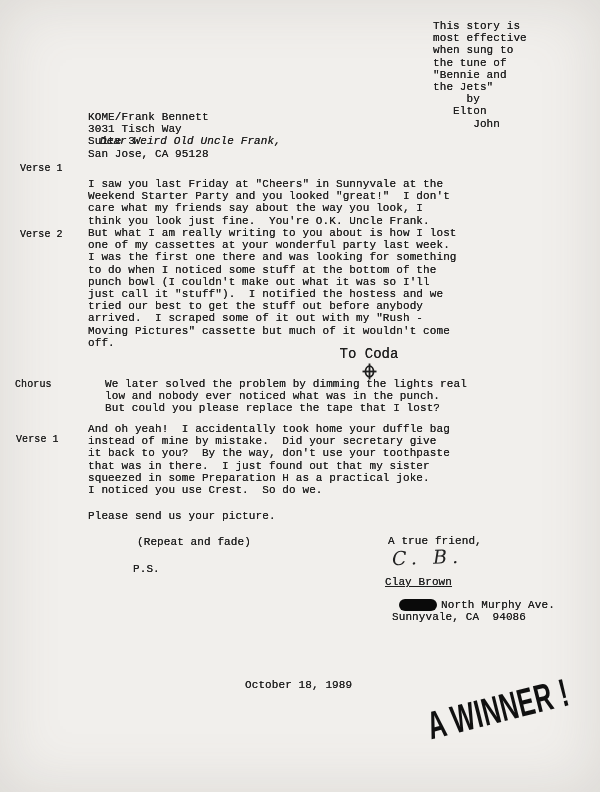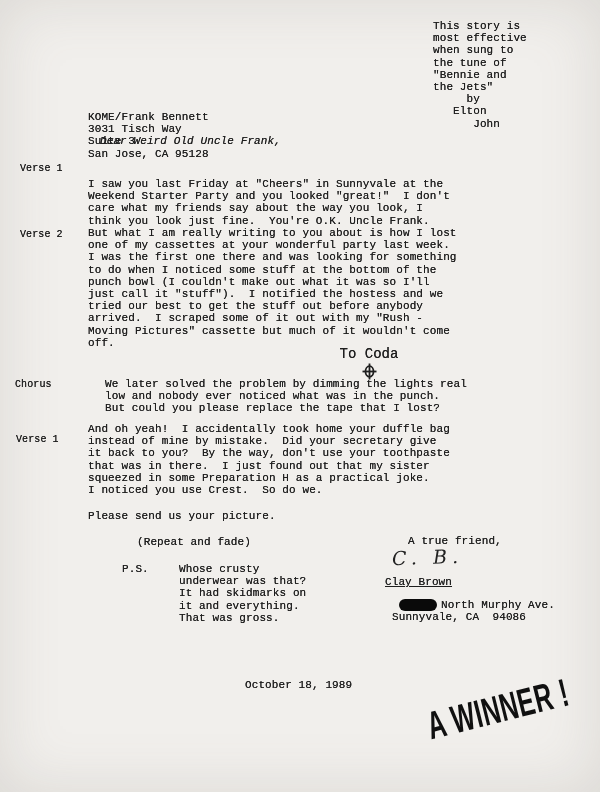--- a/index.html
+++ b/index.html
@@ -132,28 +132,23 @@
 instead of mine by mistake.  Did your secretary give
 it back to you?  By the way, don't use your toothpaste
 that was in there.  I just found out that my sister
 squeezed in some Preparation H as a practical joke.
 I noticed you use Crest.  So do we.</div>
 
   <div class="tw" style="left:88px;top:510px;">Please send us your picture.</div>
 
   <div class="tw" style="left:137px;top:536px;">(Repeat and fade)</div>
 
-  <div class="tw" style="left:122px;top:563px;">P.S.</div>
-  <div class="tw" style="left:179px;top:563px;">Whose crusty
-underwear was that?
-It had skidmarks on
-it and everything.
-That was gross.</div>
+  <div class="tw" style="left:133px;top:563px;">P.S.</div>
 
-  <div class="tw" style="left:388px;top:535px;margin-left:20px;">A true friend,</div>
+  <div class="tw" style="left:388px;top:535px;">A true friend,</div>
   <div class="signature">C. B.</div>
   <div class="tw" style="left:385px;top:576px;text-decoration:underline;">Clay Brown</div>
 
   <div class="redaction"></div>
   <div class="tw" style="left:441px;top:599px;">North Murphy Ave.</div>
   <div class="tw" style="left:392px;top:611px;">Sunnyvale, CA  94086</div>
 
 
   <div class="tw" style="left:245px;top:679px;">October 18, 1989</div>
 

